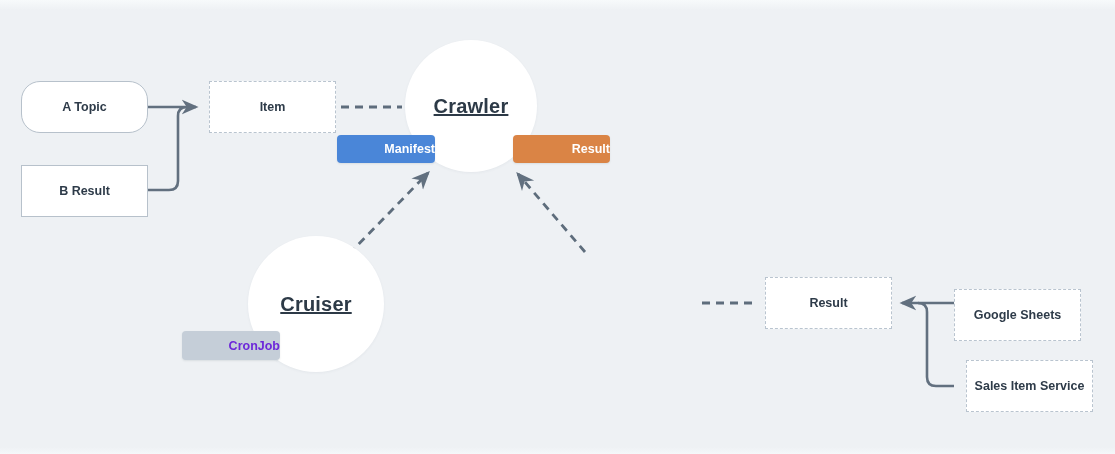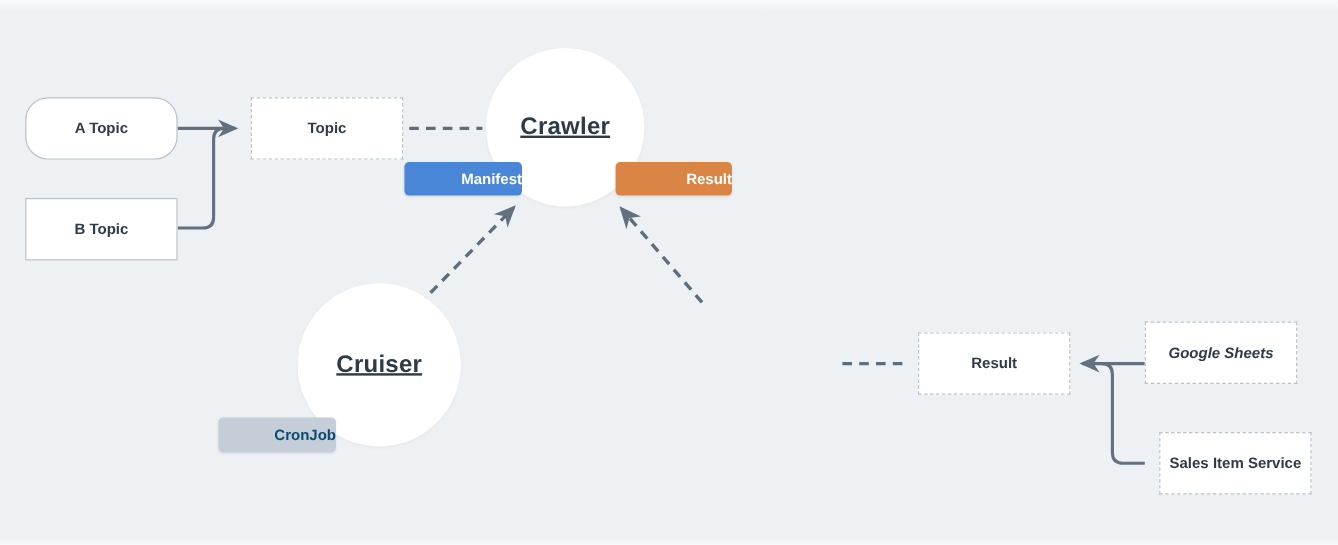--- a/index.html
+++ b/index.html
@@ -45,31 +45,31 @@
     position: absolute;
     height: 28px;
     border-radius: 4px;
     display: flex; align-items: center; justify-content: flex-end;
     font-size: 12.5px; font-weight: 700; color: #ffffff;
     z-index: 3;
     box-shadow: 0 1px 2px rgba(40,55,70,0.10);
   }
   .badge.blue   { background: #4a86d8; width: 98px; left: 337px; top: 135px; }
   .badge.orange { background: #da8445; width: 97px; left: 513px; top: 135px; }
-  .badge.gray   { background: #c5ced8; color: #0c4a6e; width: 98px; height: 29px; left: 182px; top: 348px; }
+  .badge.gray   { background: #c5ced8; color: #6d28d9; width: 98px; height: 29px; left: 182px; top: 331px; }
 
   #crawler { left: 405px; top: 40px;  width: 132px; height: 132px; }
   #cruiser { left: 248px; top: 236px; width: 136px; height: 136px; }
   #updater { left: 562px; top: 235px; width: 136px; height: 136px; }
 
   #a-topic { left: 21px;  top: 81px; border-radius: 19px;  }
   #b-topic { left: 21px;  top: 165px; }
   #topic   { left: 209px; top: 81px;  }
   #result-box    { left: 765px; top: 277px; }
-  #google-sheets { left: 954px; top: 268px; font-style: italic; }
+  #google-sheets { left: 954px; top: 289px; }
   #sales-item    { left: 954px; top: 360px; margin-left: 12px; }
 </style>
 </head>
 <body>
 
 <div id="canvas">
 
   <svg class="connectors">
     <defs>
       <marker id="arrow" viewBox="0 0 10 10" refX="8.5" refY="5" markerWidth="6.5" markerHeight="6.5" orient="auto-start-reverse">
@@ -91,24 +91,24 @@
 
     <path d="M954,303 H902" fill="none" stroke="#62707f" stroke-width="2.6" marker-end="url(#arrow)"></path>
 
     <path d="M954,386 H936 Q927,386 927,377 V312 Q927,303 918,303" fill="none" stroke="#62707f" stroke-width="2.6"></path>
   </svg>
 
   <div id="a-topic" class="node-box">
     <span>A Topic</span>
   </div>
   <div id="b-topic" class="node-box">
-    <span>B Topic</span>
+    <span>B Result</span>
   </div>
   <div id="topic" class="node-box dashed">
-    <span>Topic</span>
+    <span>Item</span>
   </div>
 
   <div id="crawler" class="circle-node">
     <span>Crawler</span>
   </div>
   <div id="cruiser" class="circle-node">
     <span>Cruiser</span>
   </div>
 
   <div class="badge blue">

